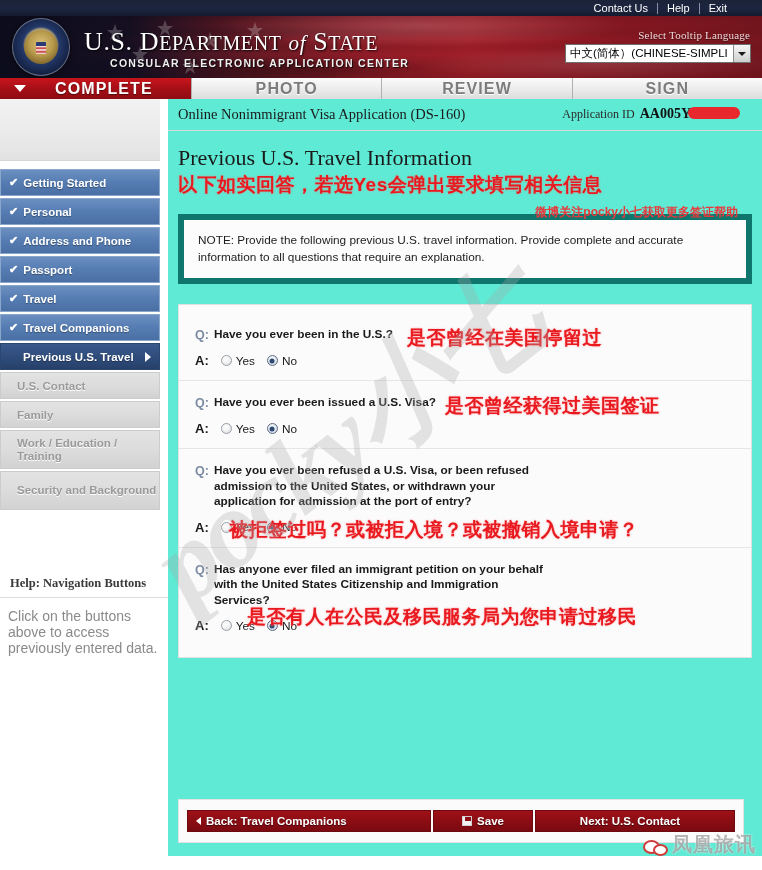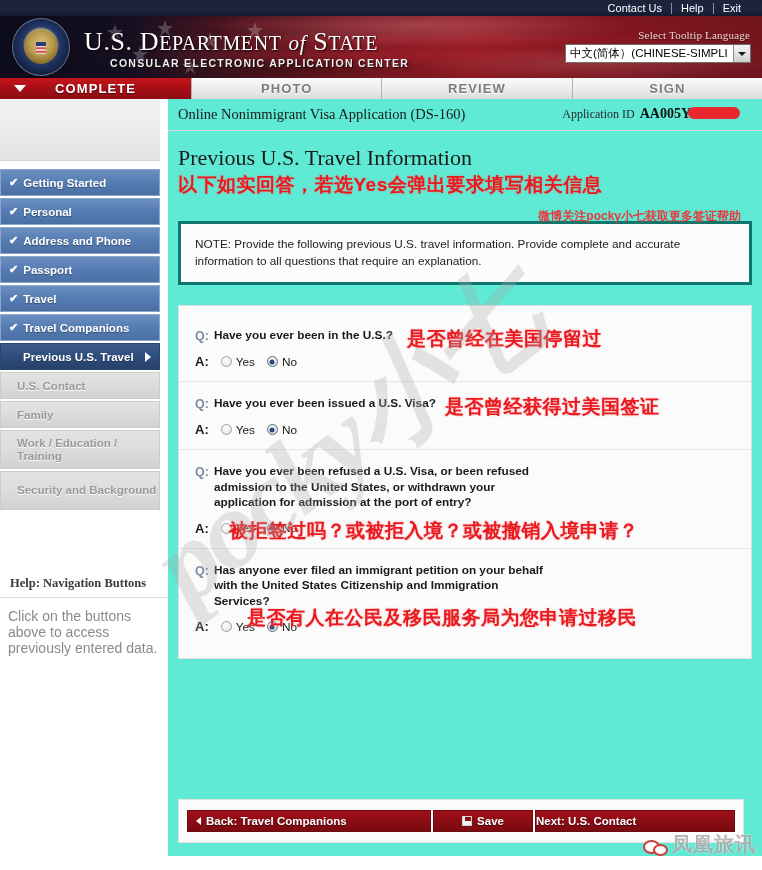--- a/index.html
+++ b/index.html
@@ -15,21 +15,21 @@
     background: #fff;
     overflow: hidden;
   }
 
   
   #utility-bar {
     position: absolute; top: 0; left: 0;
     width: 762px; height: 16px;
     background: linear-gradient(to bottom, #1a2338 0%, #1d2640 50%, #151c30 100%);
     display: flex; align-items: center; justify-content: flex-end;
-    padding-right: 12px;
+    padding-right: 26px;
   }
   #utility-bar .ub-link {
     color: #ffffff; font-size: 11px; text-decoration: none;
     padding: 0 9px; line-height: 16px; white-space: nowrap;
   }
   #utility-bar .ub-sep {
     width: 1px; height: 11px; background: #8a90a8;
   }
 
   
@@ -121,21 +121,21 @@
 
   
   #tab-strip {
     position: absolute; top: 78px; left: 0;
     width: 762px; height: 21px;
     display: flex;
     border-bottom: 1px solid #b9b9b9;
   }
   .tab {
     height: 21px; display: flex; align-items: center; justify-content: center;
-    font-size: 13px; font-weight: bold; letter-spacing: 1.1px;
+    font-size: 16px; font-weight: bold; letter-spacing: 1.1px;
     border-right: 1px solid #b0b0b0;
   }
   .tab.active {
     background: linear-gradient(to bottom, #c8151c 0%, #a80f17 48%, #8e0c12 100%);
     color: #ffffff;
     width: 192px;
     justify-content: flex-start; padding-left: 55px;
     position: relative;
     text-shadow: 0 1px 1px rgba(0,0,0,0.5);
   }
@@ -268,22 +268,22 @@
   .cn-note-big {
     margin: 1px 0 0 10px;
     font-size: 19px; font-weight: bold;
     color: #e8191f;
     letter-spacing: .5px;
     text-shadow: 0 0 2px rgba(255,120,120,0.75);
   }
 
   #note-box {
     position: relative;
-    margin: 23px 10px 0 10px;
-    border: 3px solid #0f766e;
+    margin: 16px 10px 0 10px;
+    border: 6px solid #0f766e;
     background: #fcfcfc;
     padding: 12px 16px 12px 14px;
     font-size: 11.8px; color: #1c1c1c; line-height: 17px;
   }
   #note-weibo {
     position: absolute; right: 8px; top: -16px;
     font-size: 12px; color: #e8393d; font-weight: bold;
     white-space: nowrap;
   }
 
@@ -373,21 +373,21 @@
     width: 10px; height: 10px; margin-right: 5px;
     background: #f2f2f2; border: 1px solid #cfcfcf;
     position: relative; flex: none;
   }
   #btn-save .disk::after {
     content: ""; position: absolute; left: 2px; top: 0;
     width: 6px; height: 4px; background: #8e0d14;
   }
   #btn-next {
     flex: 1; margin-left: 2px;
-    justify-content: flex-start; padding-right: 10px;
+    justify-content: center; padding-right: 10px;
   }
 
   
   .wm-pocky {
     position: absolute;
     color: rgba(170,170,170,0.30);
     font-family: "Liberation Serif", serif;
     font-size: 110px; font-weight: bold; font-style: italic;
     transform: rotate(-38deg);
     transform-origin: left top;

